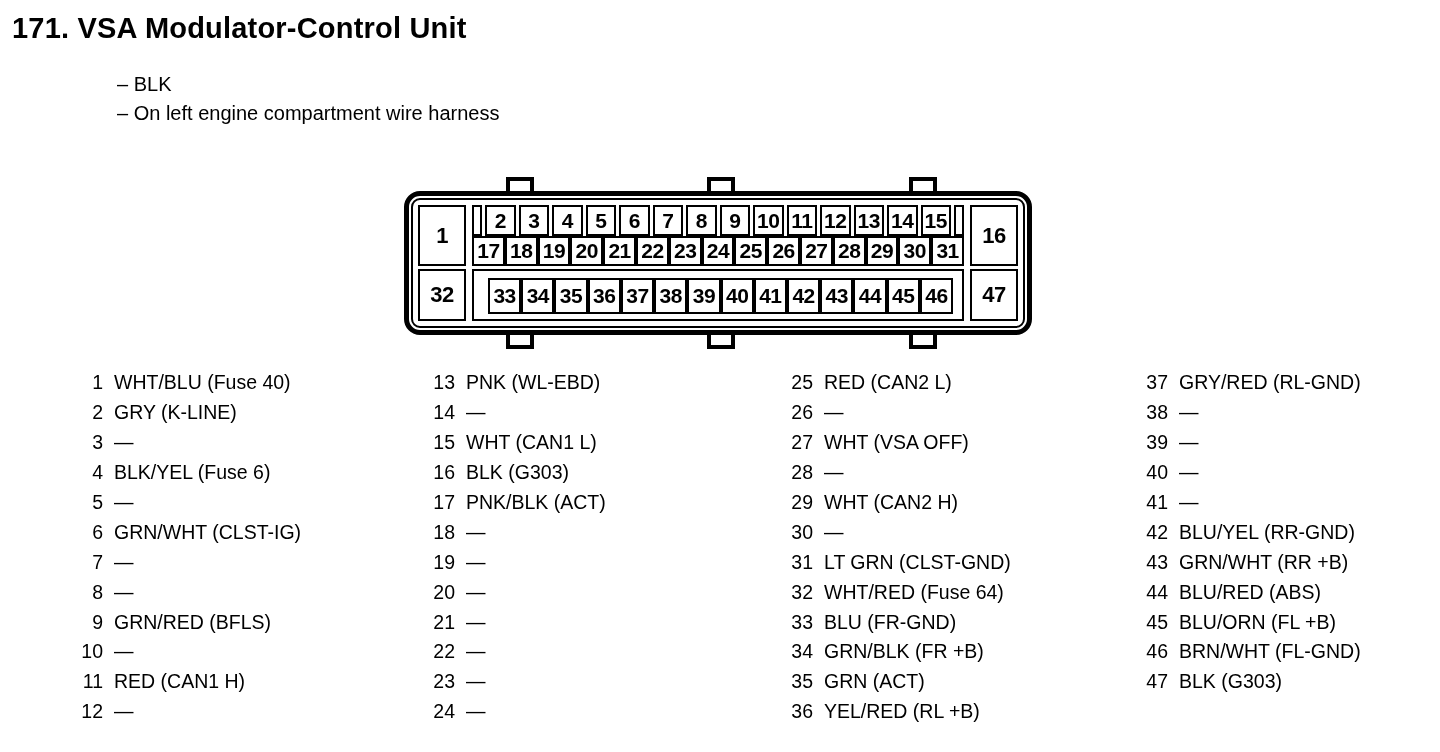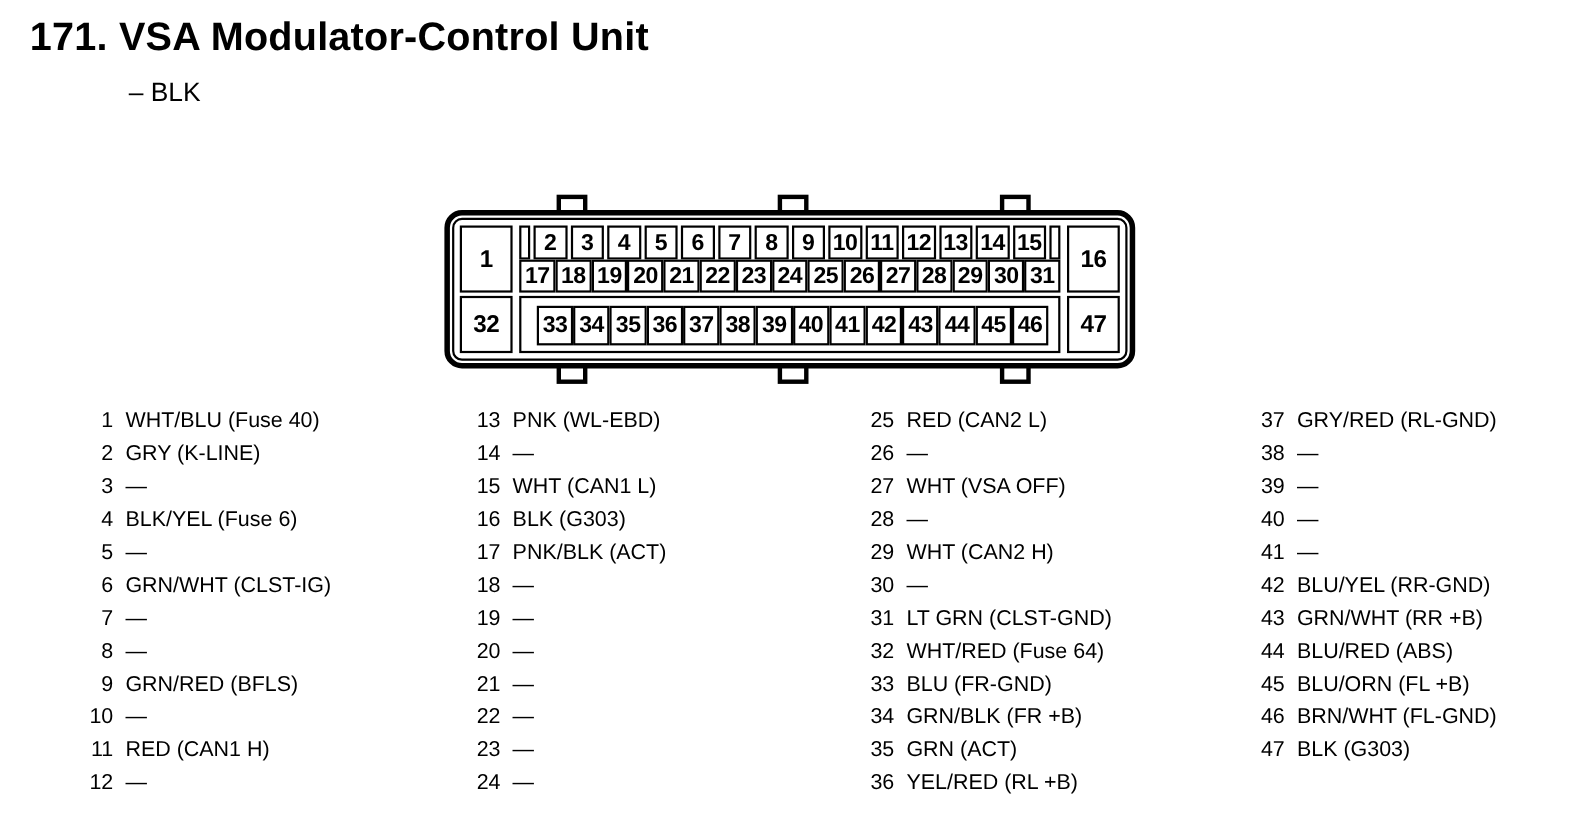--- a/index.html
+++ b/index.html
@@ -6,27 +6,27 @@
   body {
     width: 1440px; height: 752px;
     background: #ffffff; color: #000000;
     font-family: "Liberation Sans", sans-serif;
     position: relative; overflow: hidden;
   }
   .page { position: absolute; inset: 0; }
 
   
   .title {
-    position: absolute; left: 27px; top: 12px; margin: 0;
-    font-size: 36px; font-weight: bold; letter-spacing: 0.2px;
+    position: absolute; left: 12px; top: 12px; margin: 0;
+    font-size: 29px; font-weight: bold; letter-spacing: 0.2px;
     white-space: nowrap;
   }
   .notes {
     position: absolute; left: 117px; top: 70px;
-    font-size: 24px; line-height: 29.3px; white-space: nowrap;
+    font-size: 20px; line-height: 29.3px; white-space: nowrap;
   }
 
   
   .connector-wrap { position: absolute; left: 404px; top: 177px; width: 628px; height: 172px; }
   .tab {
     position: absolute; width: 20px; height: 28px;
     border: 4px solid #000; background: #fff; z-index: 1;
   }
   .tab.top { top: 0; }
   .tab.bottom { bottom: 0; }
@@ -74,20 +74,21 @@
 </style>
 </head>
 <body>
 
 <div class="page">
 
   <h1 class="title">171. VSA Modulator-Control Unit</h1>
 
   <div class="notes">
       <div class="note-line">– BLK</div>
+      <div class="note-line">– On left engine compartment wire harness</div>
     </div>
 
   <div class="connector-wrap">
     <div class="tab top t1"></div>
     <div class="tab top t2"></div>
     <div class="tab top t3"></div>
     <div class="tab bottom t1"></div>
     <div class="tab bottom t2"></div>
     <div class="tab bottom t3"></div>
 

